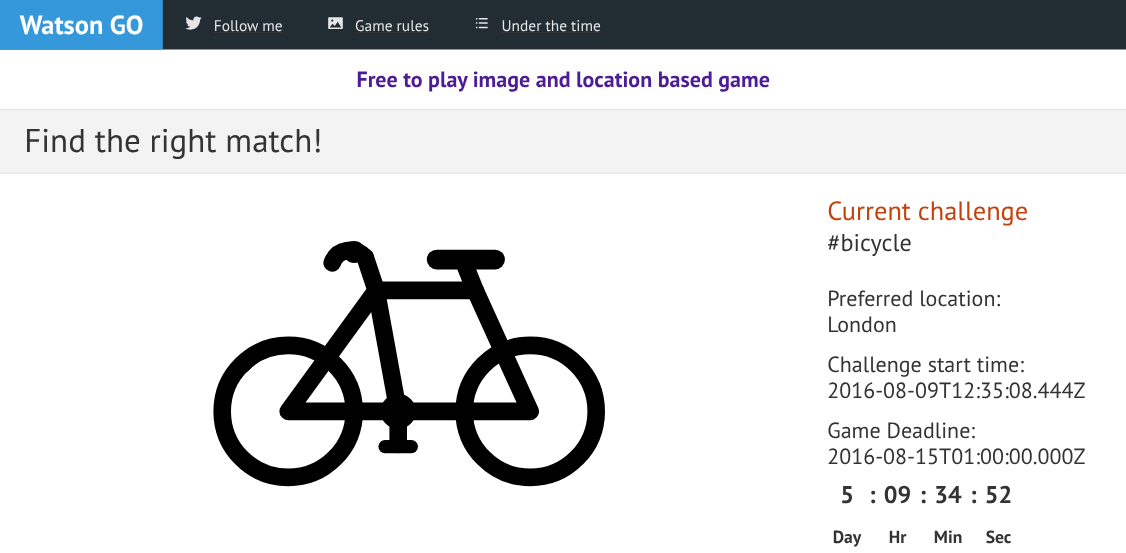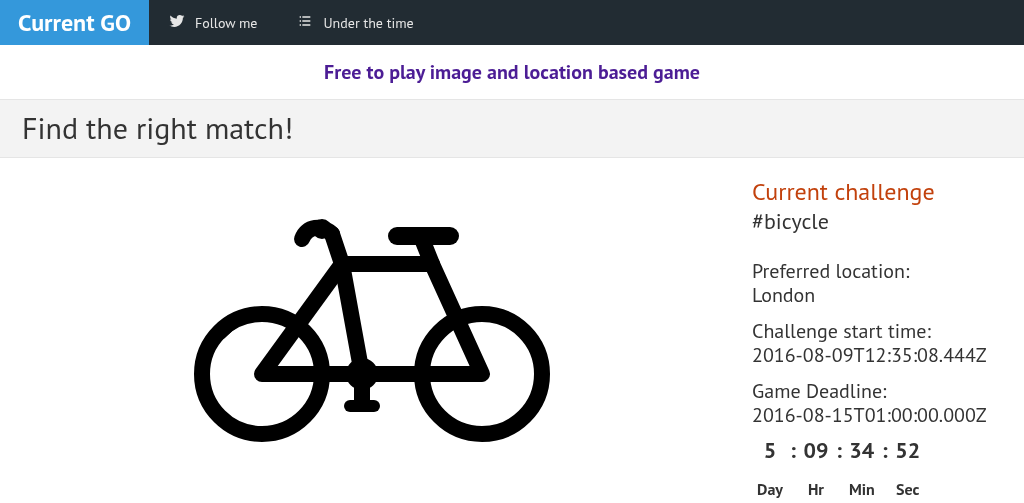--- a/index.html
+++ b/index.html
@@ -19,21 +19,21 @@
   .brand {
     background: #3498db;
     color: #fff;
     font-size: 24px;
     font-weight: 700;
     display: flex;
     align-items: center;
     padding: 0 18px;
     cursor: pointer;
   }
-  .nav-items { display: flex; align-items: center; }
+  .nav-items { display: flex; align-items: center; text-decoration: underline; }
   .nav-link {
     color: #e6e6e6;
     display: flex;
     align-items: center;
     gap: 10px;
     padding: 0 20px;
     height: 100%;
     font-size: 14px;
     cursor: pointer;
   }
@@ -91,33 +91,41 @@
     min-width: 36px;
   }
   .cd-unit .val { font-size: 22px; font-weight: 700; line-height: 1; }
   .cd-unit .lab { font-size: 16px; font-weight: 700; margin-top: 18px; }
   .cd-sep { font-size: 22px; font-weight: 700; padding: 0 2px; line-height: 1; }
 </style>
 </head>
 <body>
 
 <nav class="navbar">
-  <div class="brand">Current GO</div>
+  <div class="brand">Watson GO</div>
   <div class="nav-items">
     <a class="nav-link">
       <span>
         <svg width="16" height="16" viewBox="0 0 24 24">
             <path d="M23 4.9c-.8.4-1.7.6-2.6.8.9-.6 1.6-1.4 2-2.5-.9.5-1.9.9-2.9 1.1C18.6 3.4 17.4 3 16.1 3c-2.5 0-4.5 2-4.5 4.5 0 .4 0 .7.1 1C7.9 8.3 4.6 6.5 2.3 3.8c-.4.7-.6 1.4-.6 2.3 0 1.6.8 3 2 3.8-.7 0-1.4-.2-2-.6v.1c0 2.2 1.5 4 3.6 4.4-.4.1-.8.2-1.2.2-.3 0-.6 0-.8-.1.6 1.8 2.3 3.1 4.3 3.1-1.6 1.2-3.5 2-5.7 2-.4 0-.7 0-1.1-.1 2 1.3 4.4 2 7 2 8.4 0 13-7 13-13v-.6c.9-.6 1.7-1.4 2.2-2.4z"></path>
           </svg>
       </span>
       <span>Follow me</span>
     </a>
     <a class="nav-link">
       <span>
         <svg width="16" height="16" viewBox="0 0 24 24">
+            <path d="M21 4H3a1 1 0 0 0-1 1v14a1 1 0 0 0 1 1h18a1 1 0 0 0 1-1V5a1 1 0 0 0-1-1zM4 18l4-5 3 3 4-6 5 8H4zM7.5 10A1.5 1.5 0 1 1 9 8.5 1.5 1.5 0 0 1 7.5 10z"></path>
+          </svg>
+      </span>
+      <span>Game rules</span>
+    </a>
+    <a class="nav-link">
+      <span>
+        <svg width="16" height="16" viewBox="0 0 24 24">
             <path d="M4 5h2v2H4V5zm4 0h12v2H8V5zM4 11h2v2H4v-2zm4 0h12v2H8v-2zM4 17h2v2H4v-2zm4 0h12v2H8v-2z"></path>
           </svg>
       </span>
       <span>Under the time</span>
     </a>
   </div>
 </nav>
 
 <div class="tagline">Free to play image and location based game</div>
 

